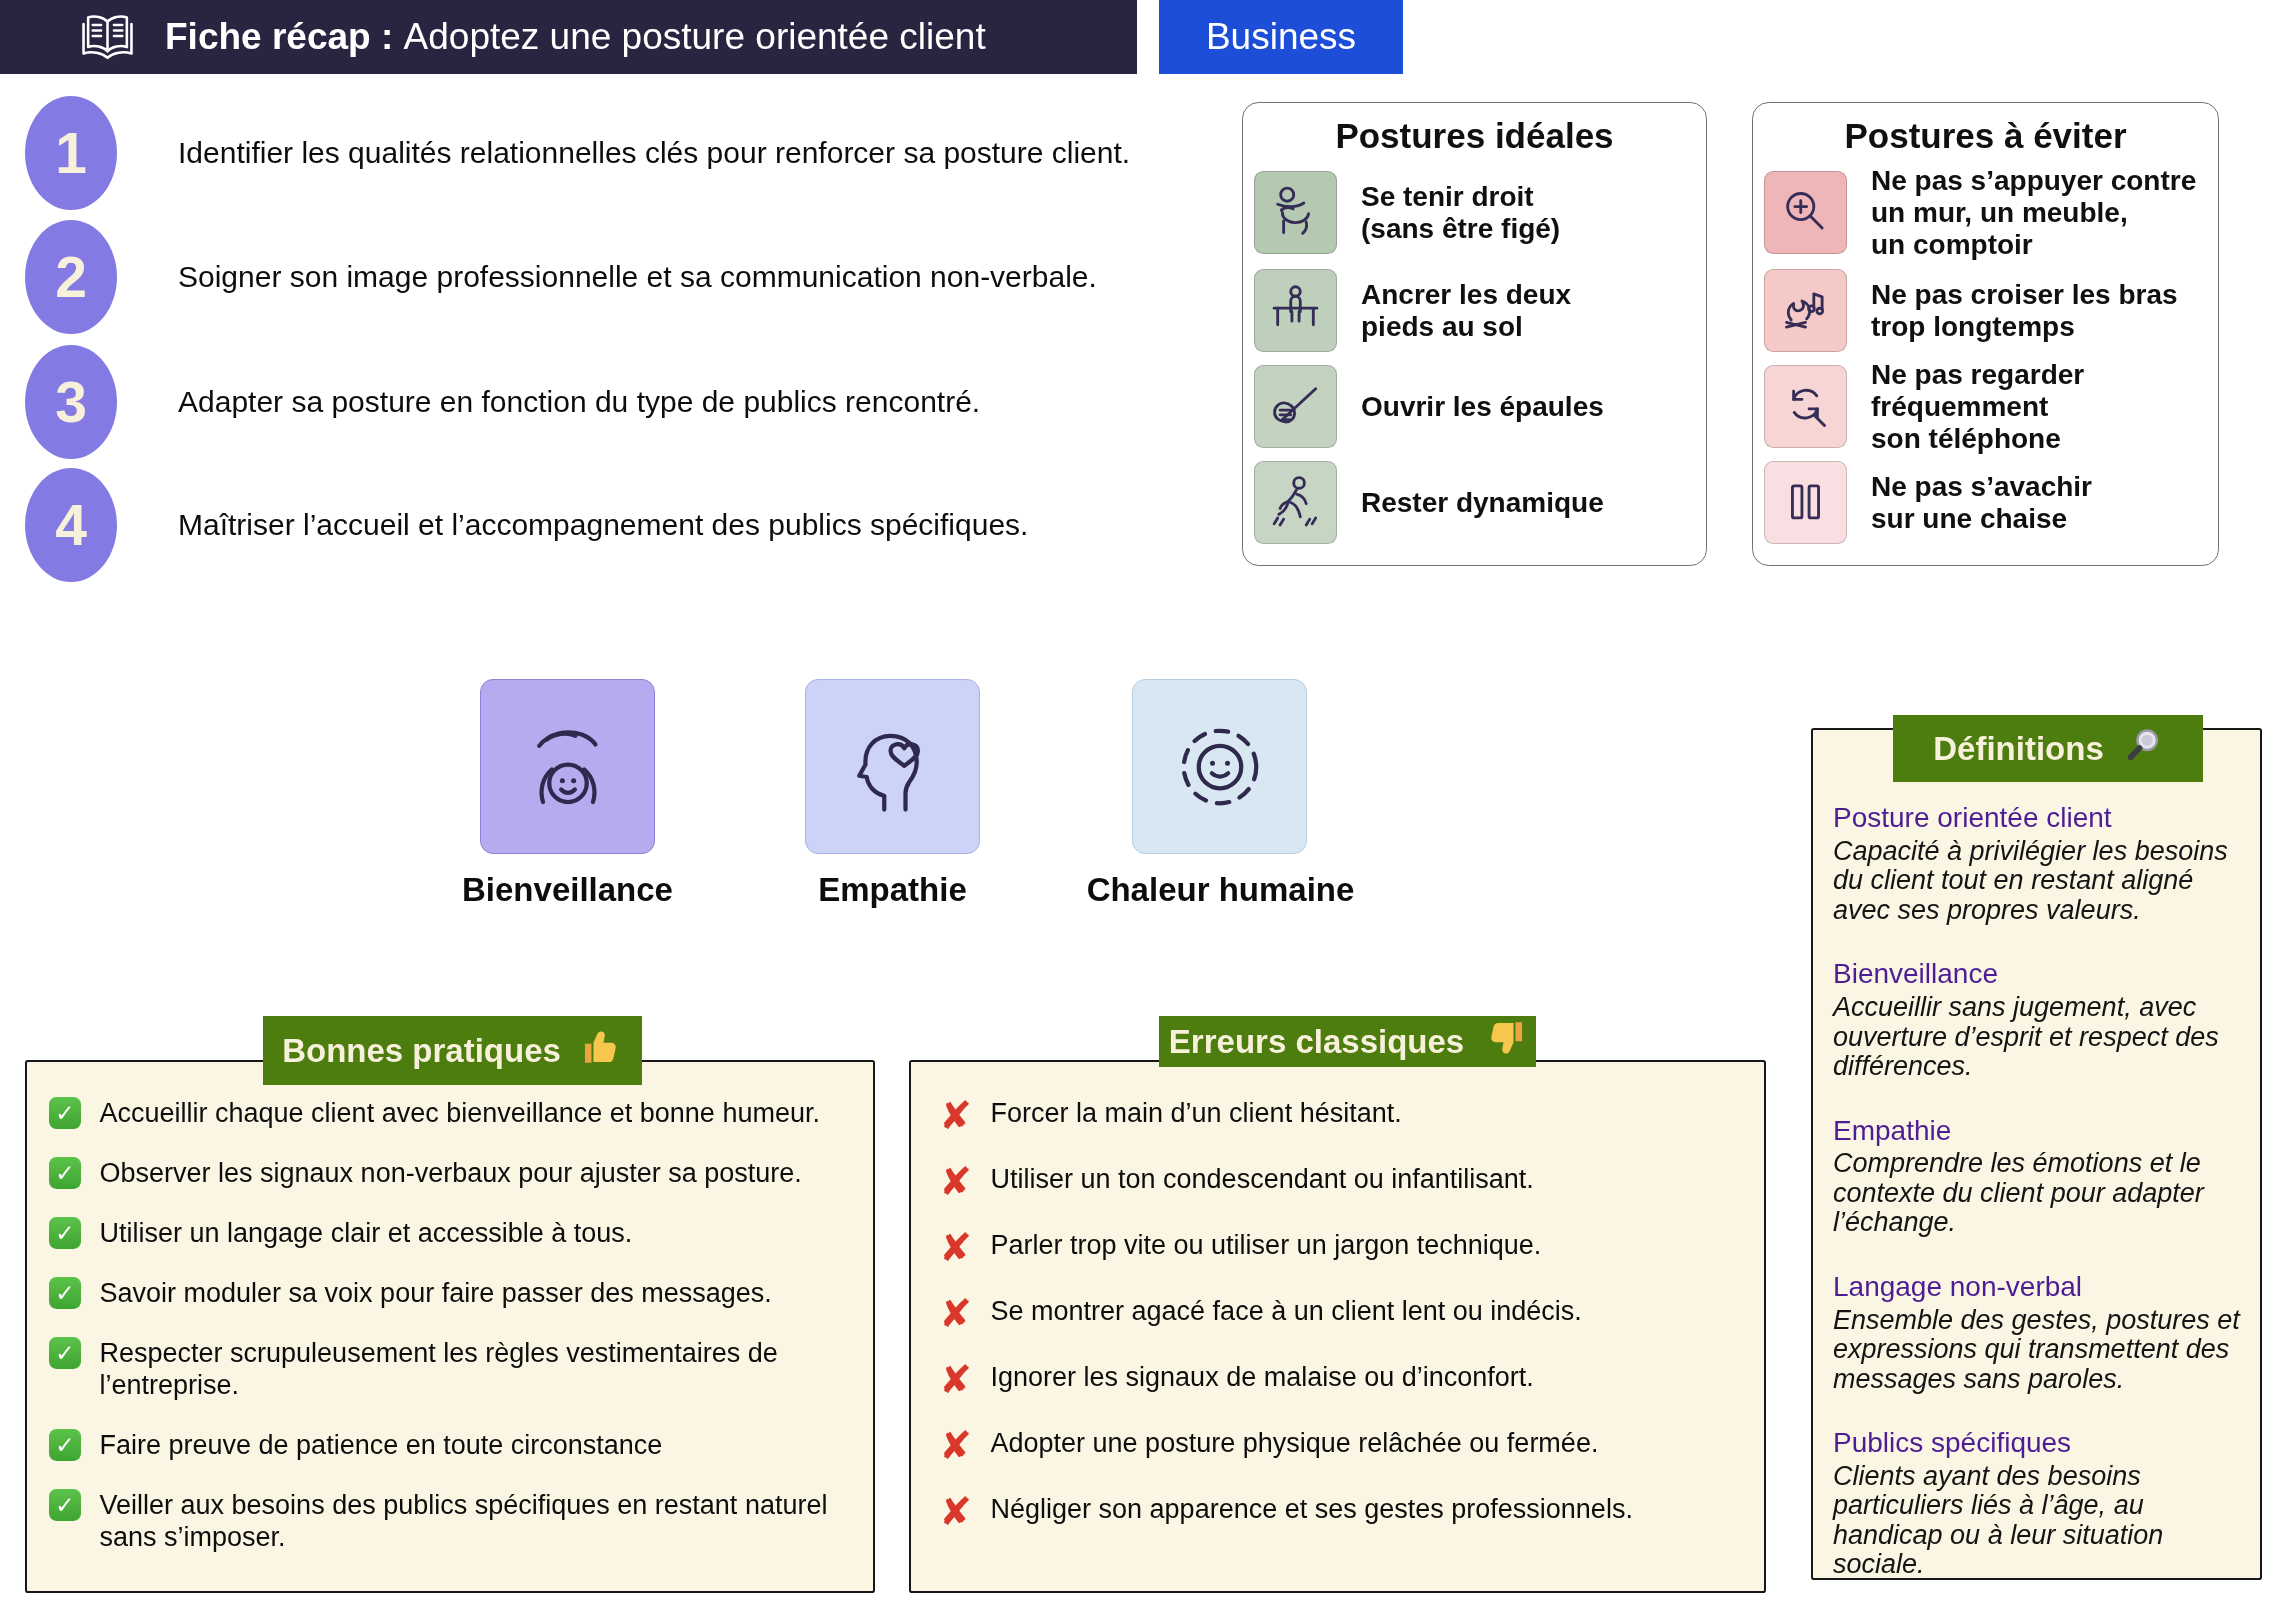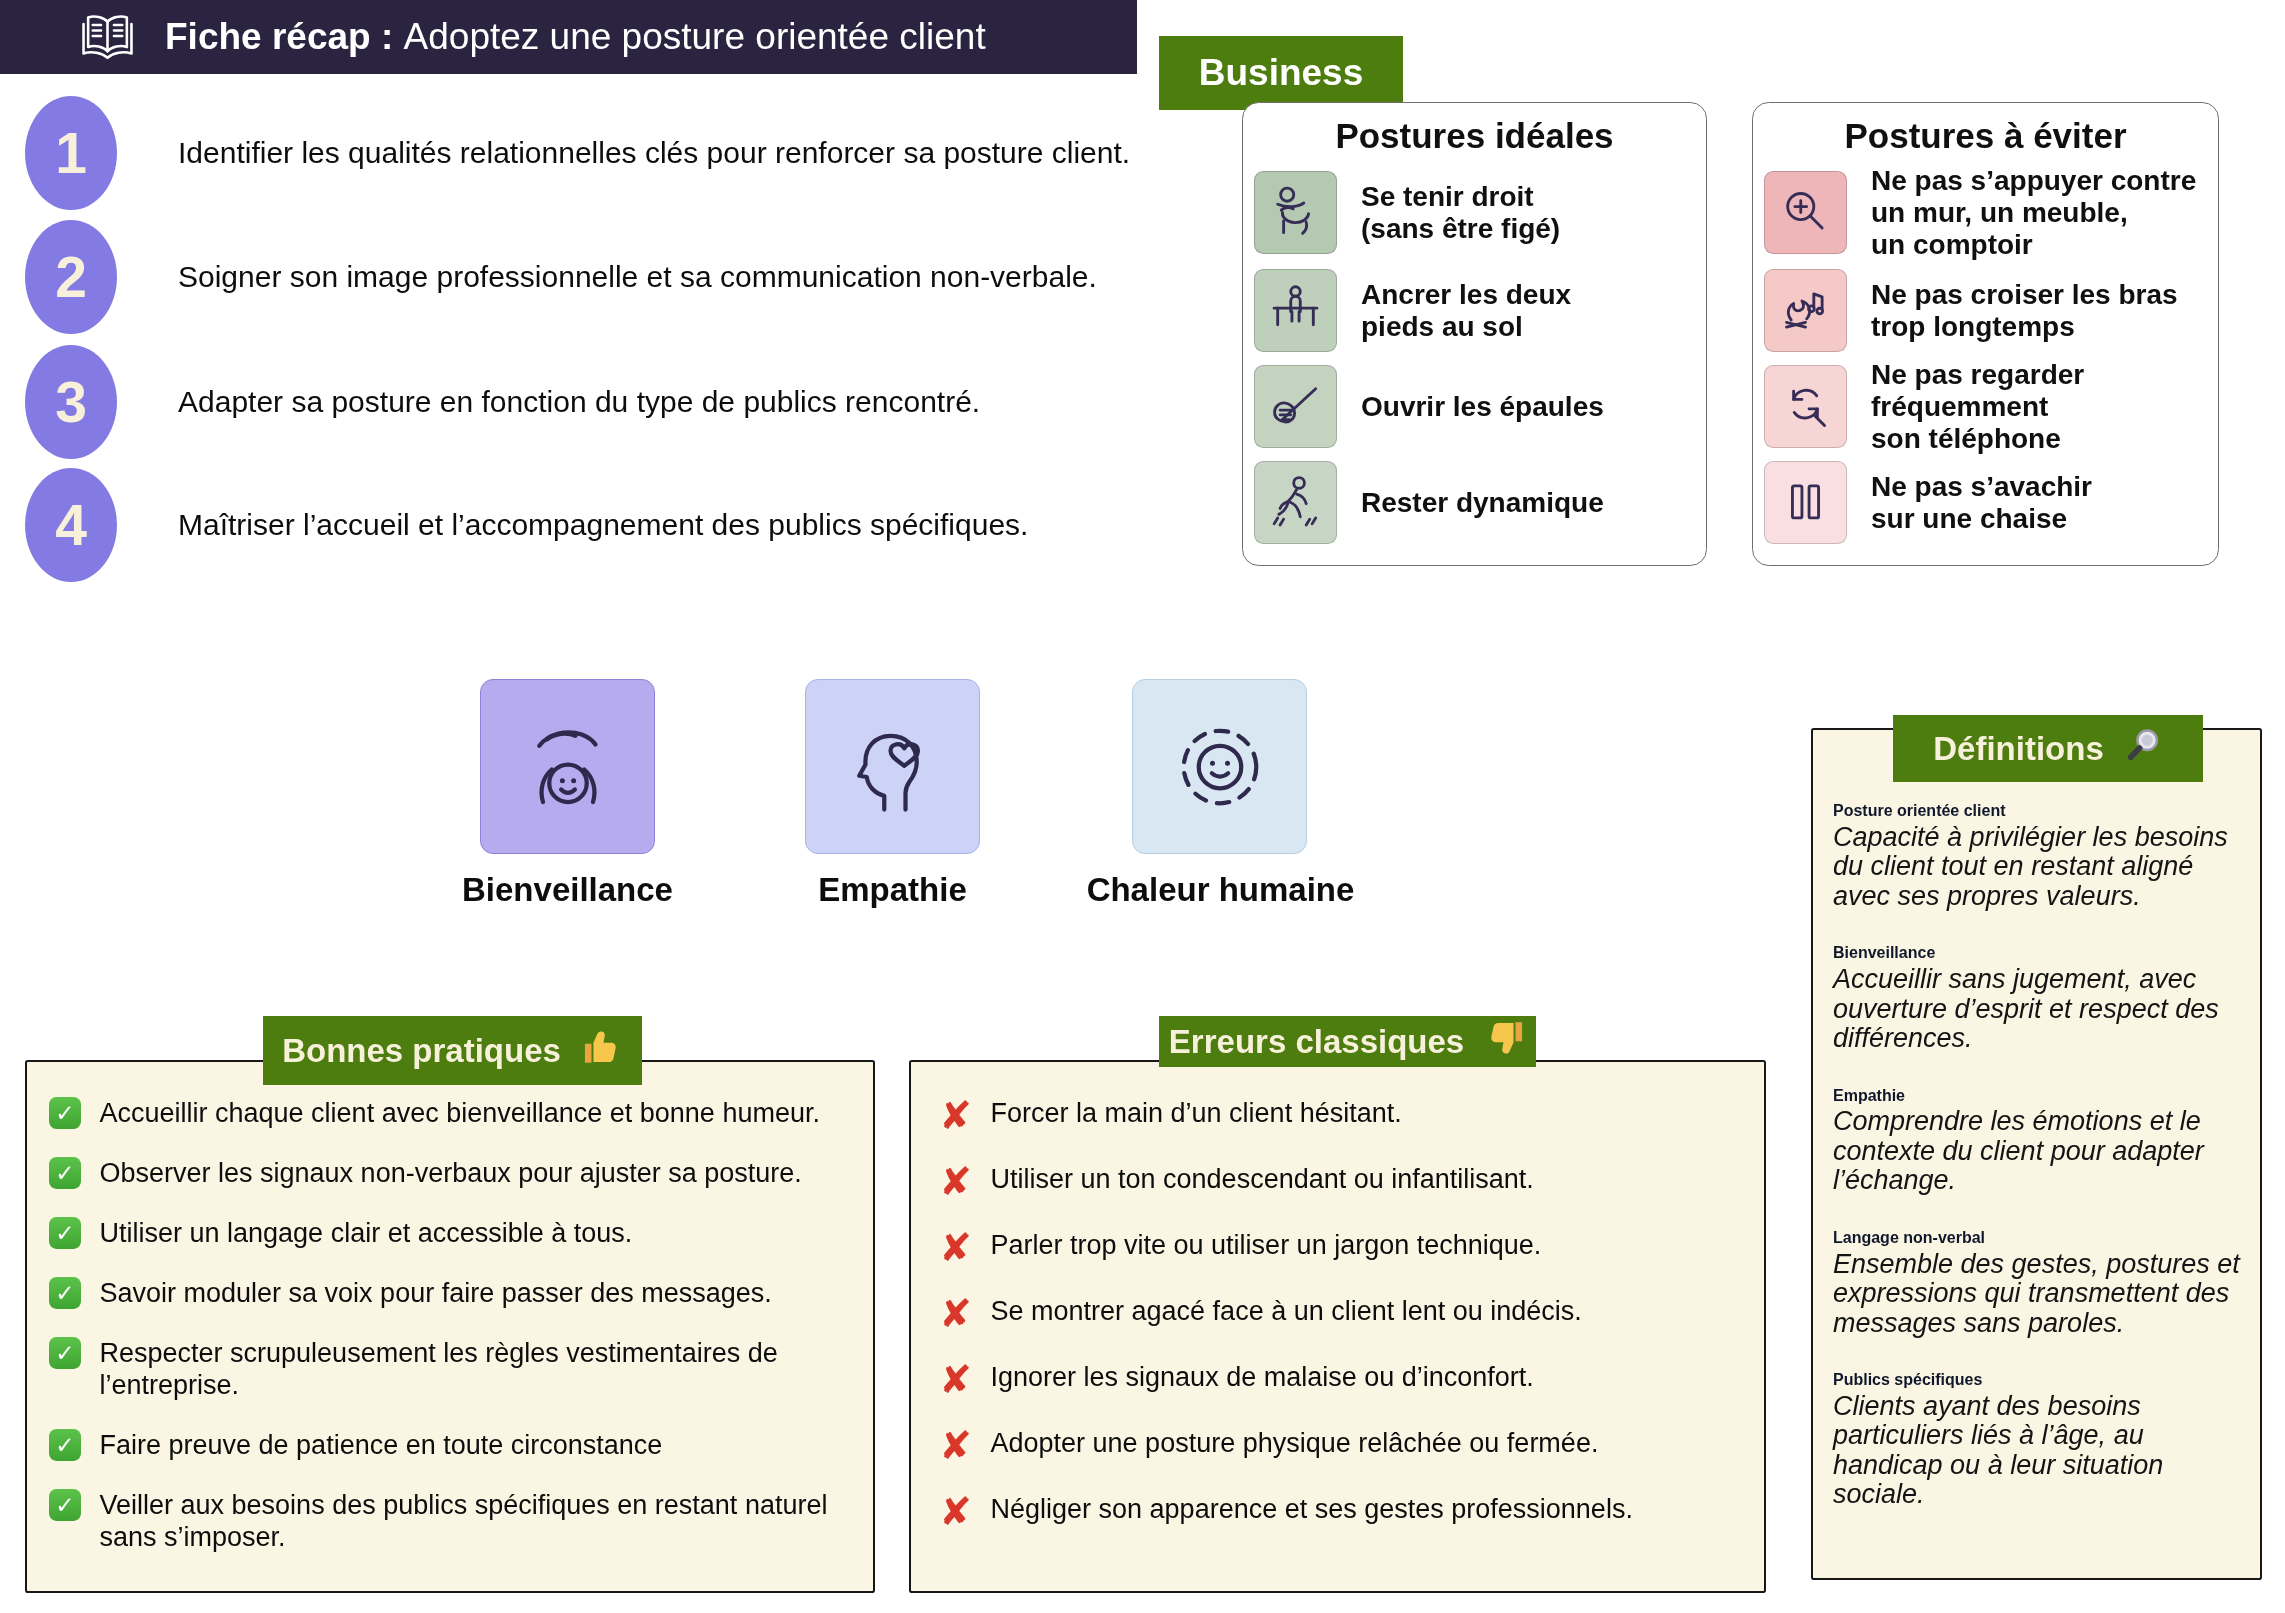--- a/index.html
+++ b/index.html
@@ -6,22 +6,22 @@
   html,body{margin:0;padding:0;background:#fff;}
   body{width:2285px;height:1613px;position:relative;overflow:hidden;
        font-family:"Liberation Sans","DejaVu Sans",sans-serif;color:#101010;}
   .abs{position:absolute;}
 
   
   .topbar{left:0;top:0;width:1137px;height:74px;background:#2b2440;
           display:flex;align-items:center;gap:28px;padding-left:78px;box-sizing:border-box;}
   .topbar .title{font-size:37px;color:#fff;white-space:nowrap;}
   .topbar .title b{font-weight:700;}
-  .biz{left:1159px;top:0;width:244px;height:74px;background:#4d7c0f;color:#fff;
-       display:flex;align-items:center;justify-content:center;font-size:37px;font-weight:700;margin-top:36px;}
+  .biz{left:1159px;top:0;width:244px;height:74px;background:#1d4ed8;color:#fff;
+       display:flex;align-items:center;justify-content:center;font-size:37px;font-weight:400;}
 
   
   .obj{left:25px;display:flex;align-items:center;gap:46px;height:114px;}
   .obj .num{width:92px;height:114px;border-radius:50%;background:#847ae3;color:#f7f0da;
             display:flex;align-items:center;justify-content:center;
             font-size:57px;font-weight:700;flex:0 0 92px;}
   .obj p{margin:15px;font-size:30px;white-space:nowrap;color:#0d0d0d;}
 
   
   .pbox{width:465px;height:464px;background:#fff;border:1.4px solid #6f6f6f;border-radius:16.6px;
@@ -64,21 +64,21 @@
          background:linear-gradient(#5cc24a,#3fa532);display:flex;align-items:center;justify-content:center;}
   .check::before{content:"✓";color:#fff;font-weight:700;font-size:23px;font-family:"DejaVu Sans",sans-serif;}
   .cross{flex:0 0 33px;width:33px;height:37px;display:flex;align-items:center;justify-content:center;}
   .cross::before{content:"✘";color:#d8372a;font-weight:700;font-size:39px;line-height:33px;
                  font-family:"DejaVu Sans",sans-serif;}
 
   
   .defs{left:1811px;top:728px;width:451px;height:852px;}
   .defs-inner{padding:72px 18.5px 0 20px;}
   .entry{margin-bottom:33px;}
-  .entry h3{margin:0 0 2.8px 0;font-size:16px;font-weight:700;color:#0f172a;}
+  .entry h3{margin:0 0 2.8px 0;font-size:28px;font-weight:400;color:#4c1d95;}
   .entry p{margin:0;font-size:27px;line-height:29.5px;color:#141414;font-style:italic;}
 </style>
 </head>
 <body>
 
 <header class="abs topbar">
   <span>
     <svg width="59" height="50" viewBox="0 0 64 52" fill="none" stroke="#fff" stroke-width="2.8" stroke-linecap="round" stroke-linejoin="round">
       <path d="M32 10.5C27.5 5.5 18 3.5 11 6v32c7-2.5 16.5-.5 21 4.5 4.5-5 14-7 21-4.5V6c-7-2.5-16.5-.5-21 4.5z"></path>
       <path d="M32 10.5v32"></path>

